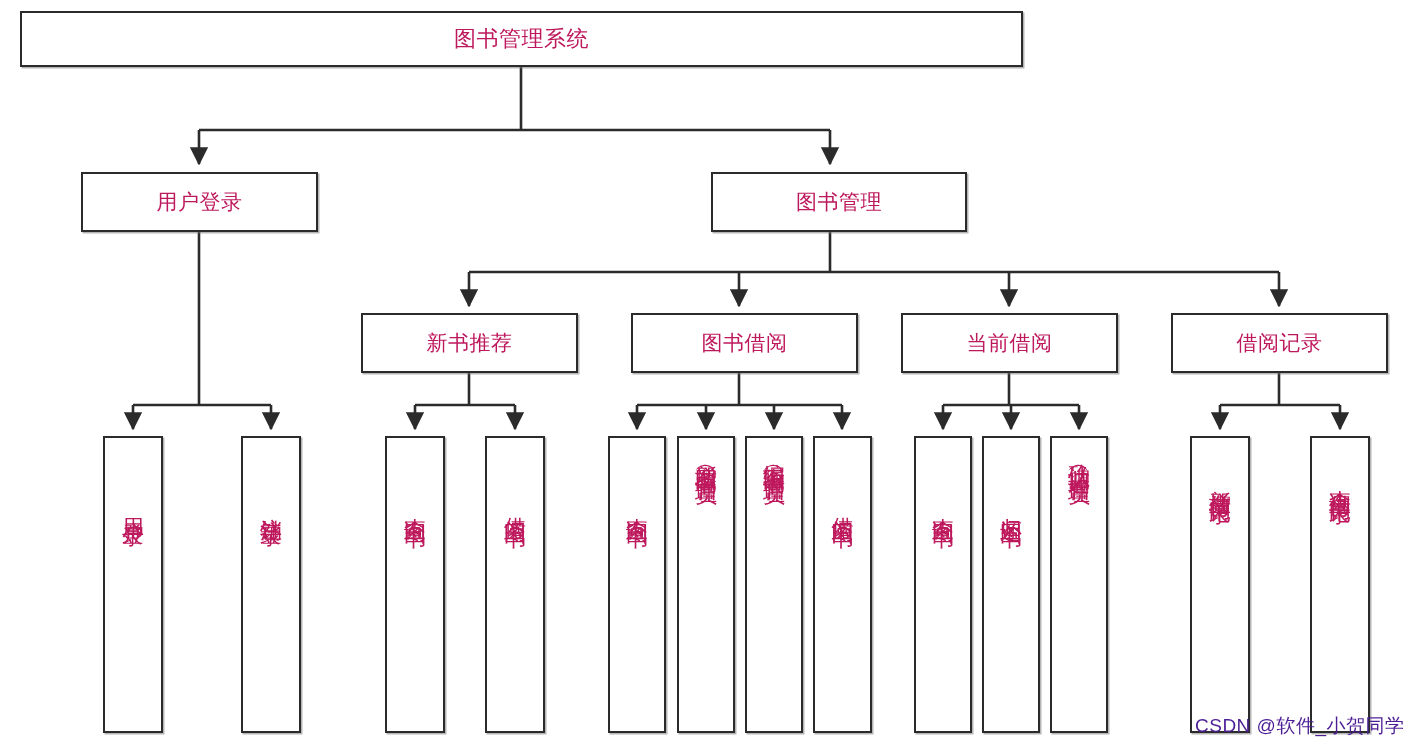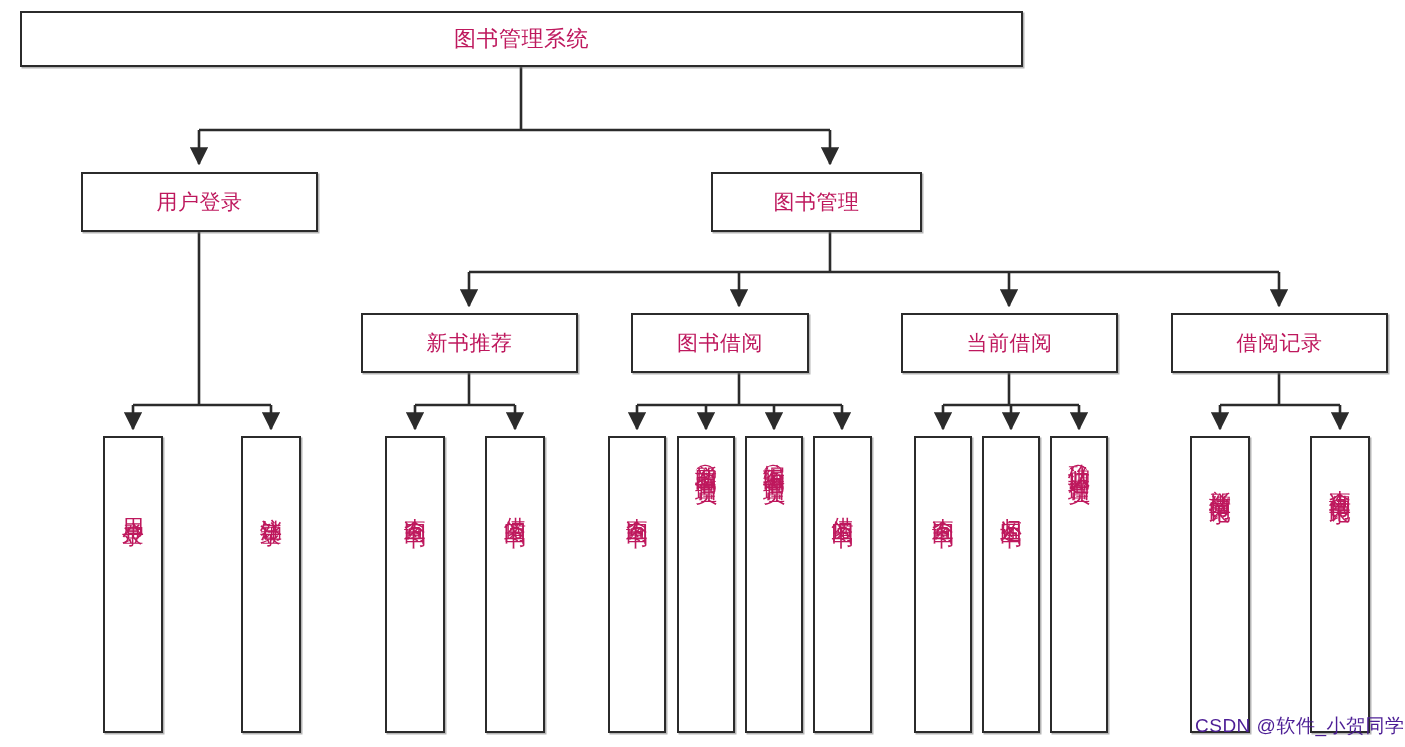--- a/index.html
+++ b/index.html
@@ -132,28 +132,28 @@
     </g>
   </svg>
 
   <div class="node root horiz" style="left:20px; top:11px; width:1003px; height:56px;">
     <span class="label">图书管理系统</span>
   </div>
 
   <div class="node horiz" style="left:81px; top:172px; width:237px; height:60px;">
     <span class="label">用户登录</span>
   </div>
-  <div class="node horiz" style="left:711px; top:172px; width:211px; height:60px;">
+  <div class="node horiz" style="left:711px; top:172px; width:256px; height:60px;">
     <span class="label">图书管理</span>
   </div>
 
   <div class="node horiz" style="left:361px; top:313px; width:217px; height:60px;">
     <span class="label">新书推荐</span>
   </div>
-  <div class="node horiz" style="left:631px; top:313px; width:178px; height:60px;">
+  <div class="node horiz" style="left:631px; top:313px; width:227px; height:60px;">
     <span class="label">图书借阅</span>
   </div>
   <div class="node horiz" style="left:901px; top:313px; width:217px; height:60px;">
     <span class="label">当前借阅</span>
   </div>
   <div class="node horiz" style="left:1171px; top:313px; width:217px; height:60px;">
     <span class="label">借阅记录</span>
   </div>
 
   <div class="node vert mid" style="left:103px; top:436px; width:60px; height:297px;">

